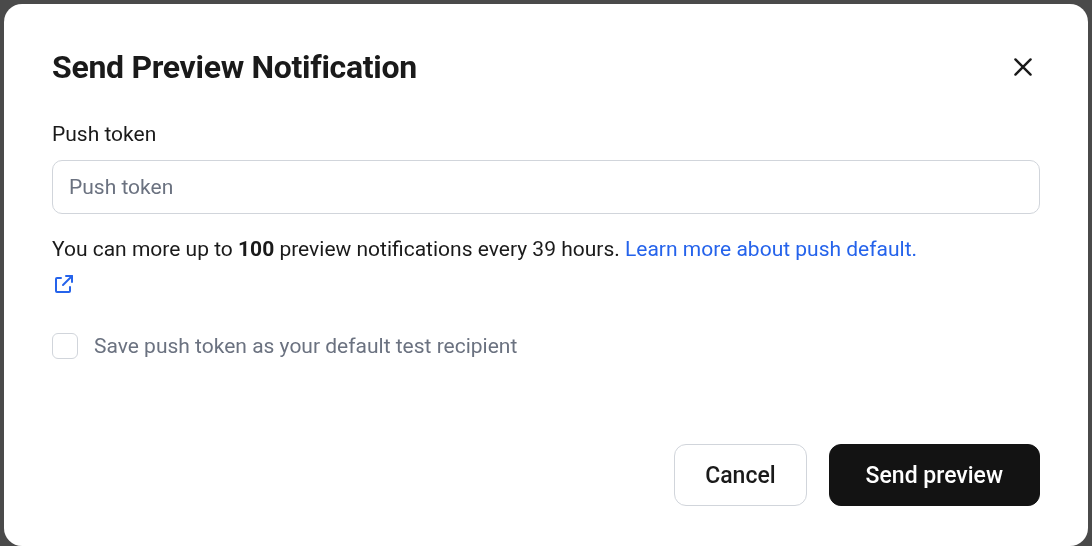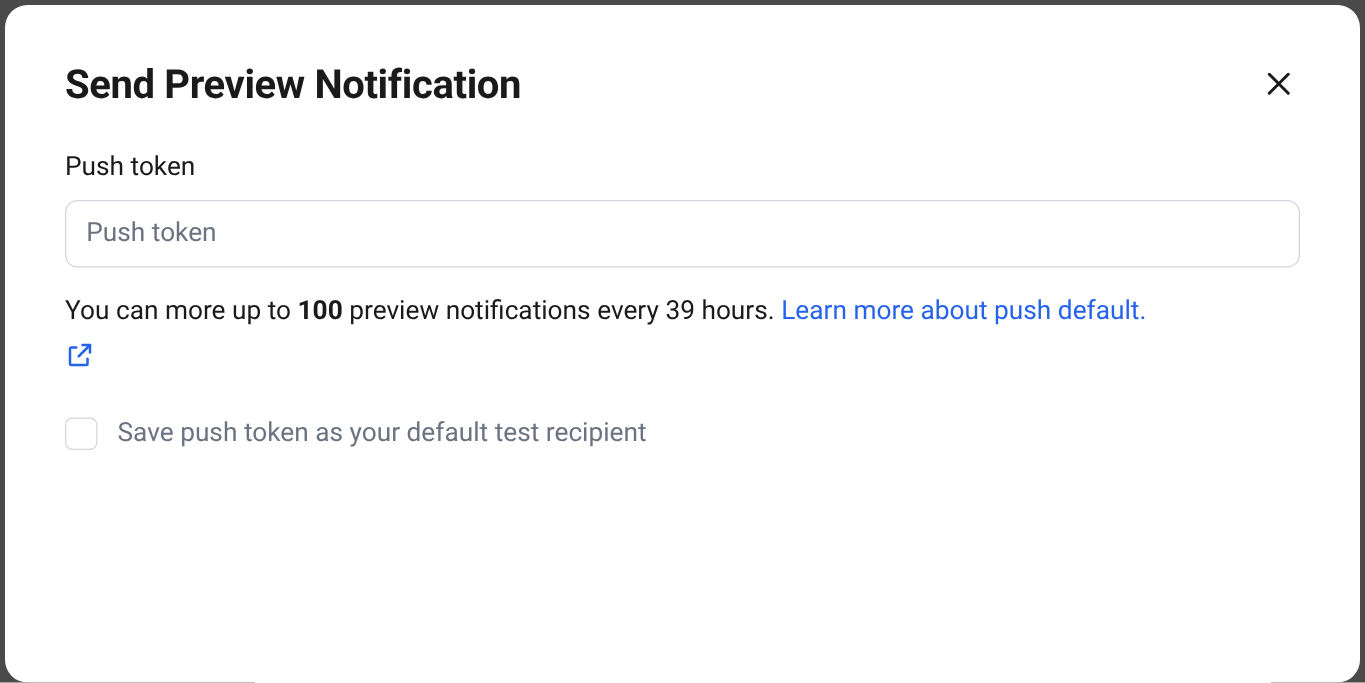--- a/index.html
+++ b/index.html
@@ -177,13 +177,17 @@
         <path d="M20 4 L11 13" stroke-linecap="round"></path>
       </svg>
     </span>
   </div>
 
   <div class="checkbox-row">
     <div class="checkbox"></div>
     <span class="checkbox-label">Save push token as your default test recipient</span>
   </div>
 
+  <div class="modal-footer">
+    <button class="btn btn-secondary">Cancel</button>
+    <button class="btn btn-primary">Send preview</button>
+  </div>
 </div>
 
 </body></html>

